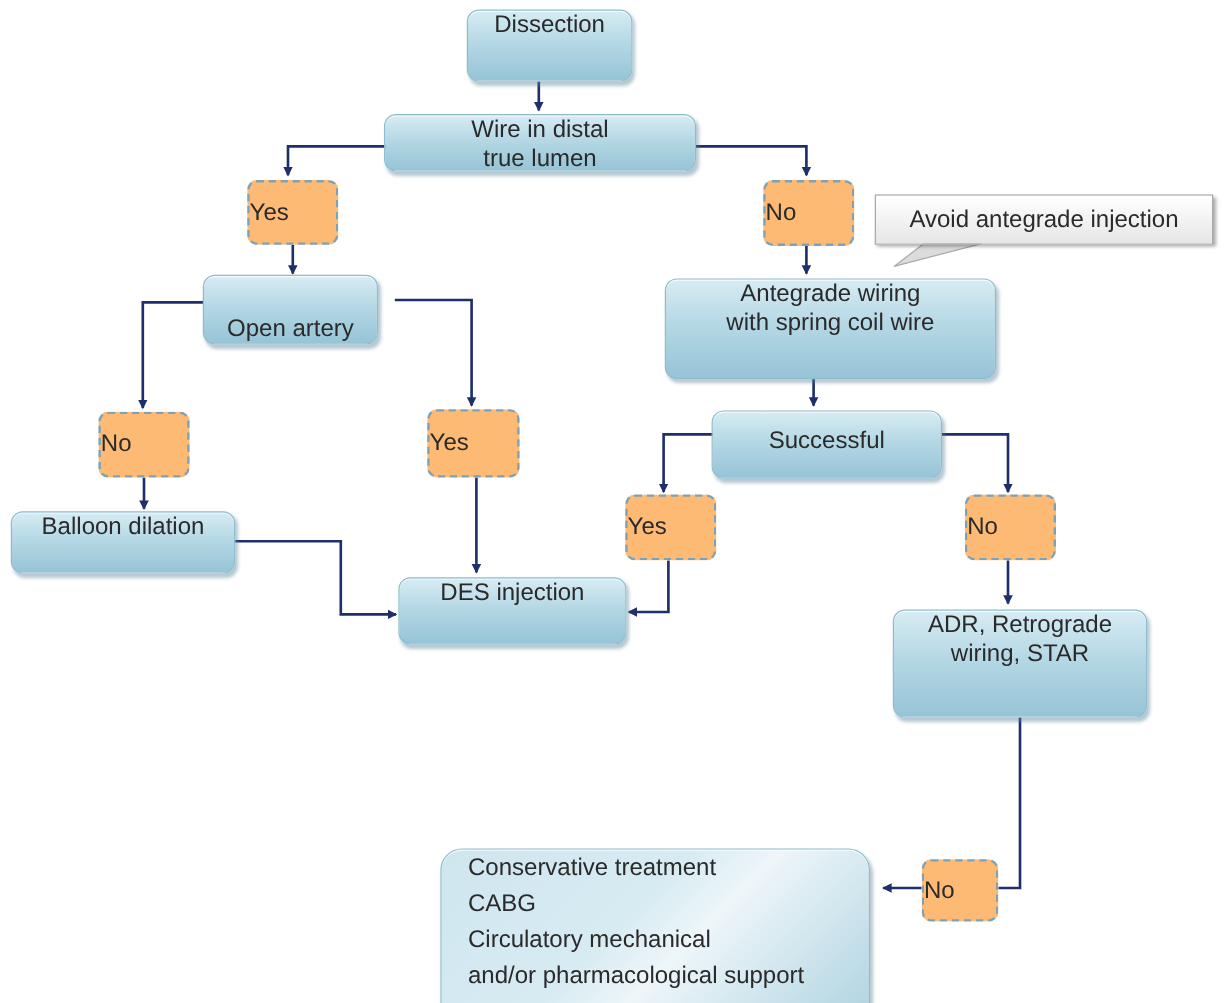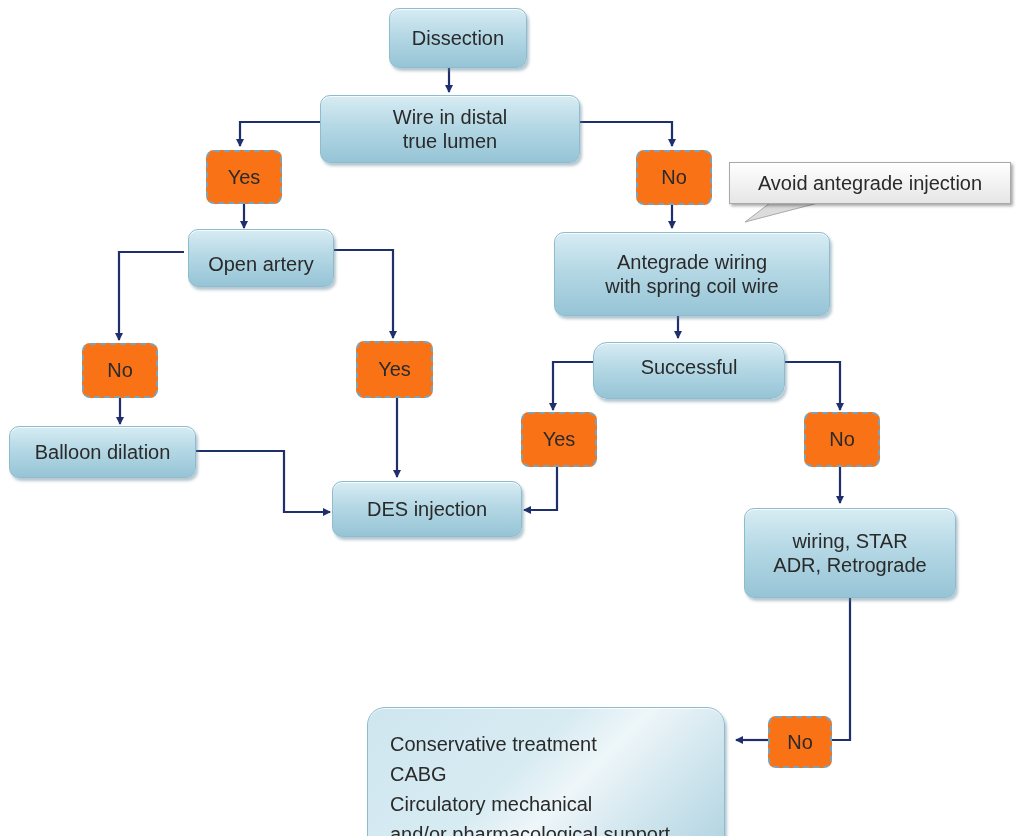--- a/index.html
+++ b/index.html
@@ -1,29 +1,29 @@
 <!DOCTYPE html>
 <html><head>
 <meta charset="utf-8">
 <style>
   html, body { margin:0; padding:0; background:#ffffff; }
   body { width:1024px; height:836px; position:relative; overflow:hidden;
          font-family:"Liberation Sans", sans-serif; color:#2a2a2a; }
   svg.edges { position:absolute; left:0; top:0; width:1024px; height:836px; }
-  .node { position:absolute; box-sizing:border-box; display:flex; align-items:center;
+  .node { position:absolute; box-sizing:border-box; display:flex; 
           justify-content:center; text-align:center; border-radius:10px;
           background:linear-gradient(180deg,#d7ecf3 0%,#b5d8e5 45%,#96c4d6 100%);
           border:1px solid #8fbccd;
           box-shadow: 2px 3px 3px rgba(90,130,150,0.45), inset 0 1px 0 rgba(255,255,255,0.8);
           font-size:20px; line-height:24px; }
   .node.big { justify-content:flex-start; text-align:left; padding-left:22px; border-radius:18px;
               background:linear-gradient(135deg,#cfe6ef 0%,#d7ebf2 40%,#eef6f9 55%,#a9d0df 100%);
               font-size:20px; line-height:30px; }
   .label { position:absolute; box-sizing:border-box; display:flex; align-items:center;
-           justify-content:center; border:2px dashed #7ea2b3; border-radius:8px; background:#f97316;
+           justify-content:flex-start; border:2px dashed #7ea2b3; border-radius:8px; background:#fdba74;
            font-size:20px; }
   .callout { position:absolute; box-sizing:border-box; display:flex; align-items:center; justify-content:center;
              background:linear-gradient(180deg,#ffffff 0%,#e6e6e6 100%); border:1px solid #a9a9a9;
              box-shadow: 2px 2px 3px rgba(0,0,0,0.35); font-size:20px; white-space:nowrap; }
   .multiline span { display:block; }
 </style>
 </head>
 <body>
 
 <svg class="edges" viewBox="0 0 1024 836">
@@ -52,59 +52,59 @@
     <path d="M768,740 L736,740" marker-end="url(#arr)"></path>
   </g>
 
   <path d="M770,203 L745,222 L818,203 Z" fill="#dcdcdc" stroke="#a9a9a9" stroke-width="1"></path>
 </svg>
 
 <div class="node" style="left:389px; top:8px; width:138px; height:60px;">
   <span>Dissection</span>
 </div>
 
-<div class="node multiline" style="left:320px; top:95px; width:260px; height:68px;">
+<div class="node multiline" style="left:320px; top:95px; width:260px; height:48px;">
   <div>
     <span>Wire in distal</span>
     <span>true lumen</span>
   </div>
 </div>
 
 <div class="label" style="left:206px; top:150px; width:76px; height:54px;">
   <span>Yes</span>
 </div>
 
 <div class="label" style="left:636px; top:150px; width:76px; height:55px;">
   <span>No</span>
 </div>
 
 <div class="callout" style="left:729px; top:162px; width:282px; height:42px;">
   <span>Avoid antegrade injection</span>
 </div>
 
-<div class="node" style="left:188px; top:229px; width:146px; height:58px; align-items:center; padding-top:11px;">
+<div class="node" style="left:169px; top:229px; width:146px; height:58px; align-items:flex-end; padding-top:11px;">
   <span>Open artery</span>
 </div>
 
 <div class="node multiline" style="left:554px; top:232px; width:276px; height:84px;">
   <div>
     <span>Antegrade wiring</span>
     <span>with spring coil wire</span>
   </div>
 </div>
 
 <div class="label" style="left:82px; top:343px; width:76px; height:55px;">
   <span>No</span>
 </div>
 
 <div class="label" style="left:356px; top:341px; width:77px; height:57px;">
   <span>Yes</span>
 </div>
 
-<div class="node" style="left:593px; top:342px; width:192px; height:57px; align-items:flex-start; padding-top:12px;border-radius:14px;">
+<div class="node" style="left:593px; top:342px; width:192px; height:57px; align-items:flex-start; padding-top:12px;">
   <span>Successful</span>
 </div>
 
 <div class="label" style="left:521px; top:412px; width:76px; height:55px;">
   <span>Yes</span>
 </div>
 
 <div class="label" style="left:804px; top:412px; width:76px; height:55px;">
   <span>No</span>
 </div>
@@ -112,22 +112,22 @@
 <div class="node" style="left:9px; top:426px; width:187px; height:52px;">
   <span>Balloon dilation</span>
 </div>
 
 <div class="node" style="left:332px; top:481px; width:190px; height:56px;">
   <span>DES injection</span>
 </div>
 
 <div class="node multiline" style="left:744px; top:508px; width:212px; height:90px;">
   <div>
+    <span>ADR, Retrograde</span>
     <span>wiring, STAR</span>
-    <span>ADR, Retrograde</span>
   </div>
 </div>
 
 <div class="node big multiline" style="left:367px; top:707px; width:358px; height:164px;">
   <div>
     <span>Conservative treatment</span>
     <span>CABG</span>
     <span>Circulatory mechanical</span>
     <span>and/or pharmacological support</span>
   </div>

